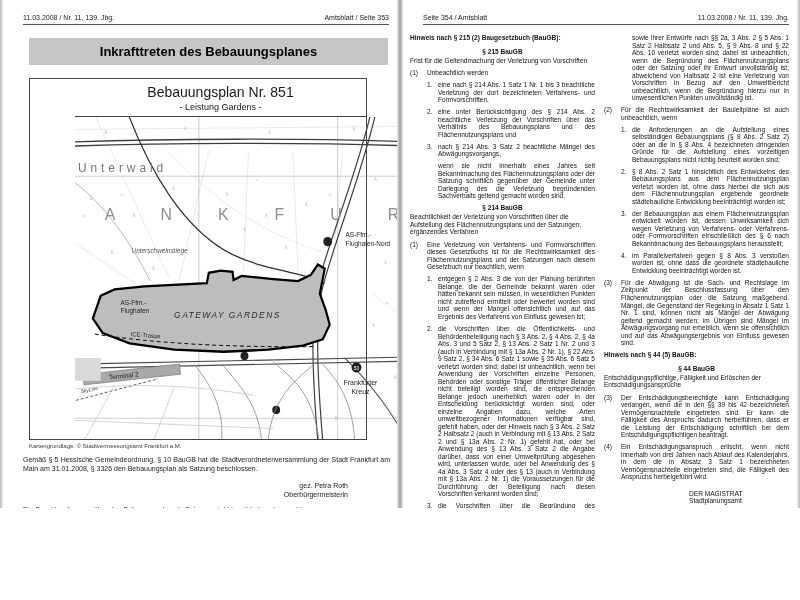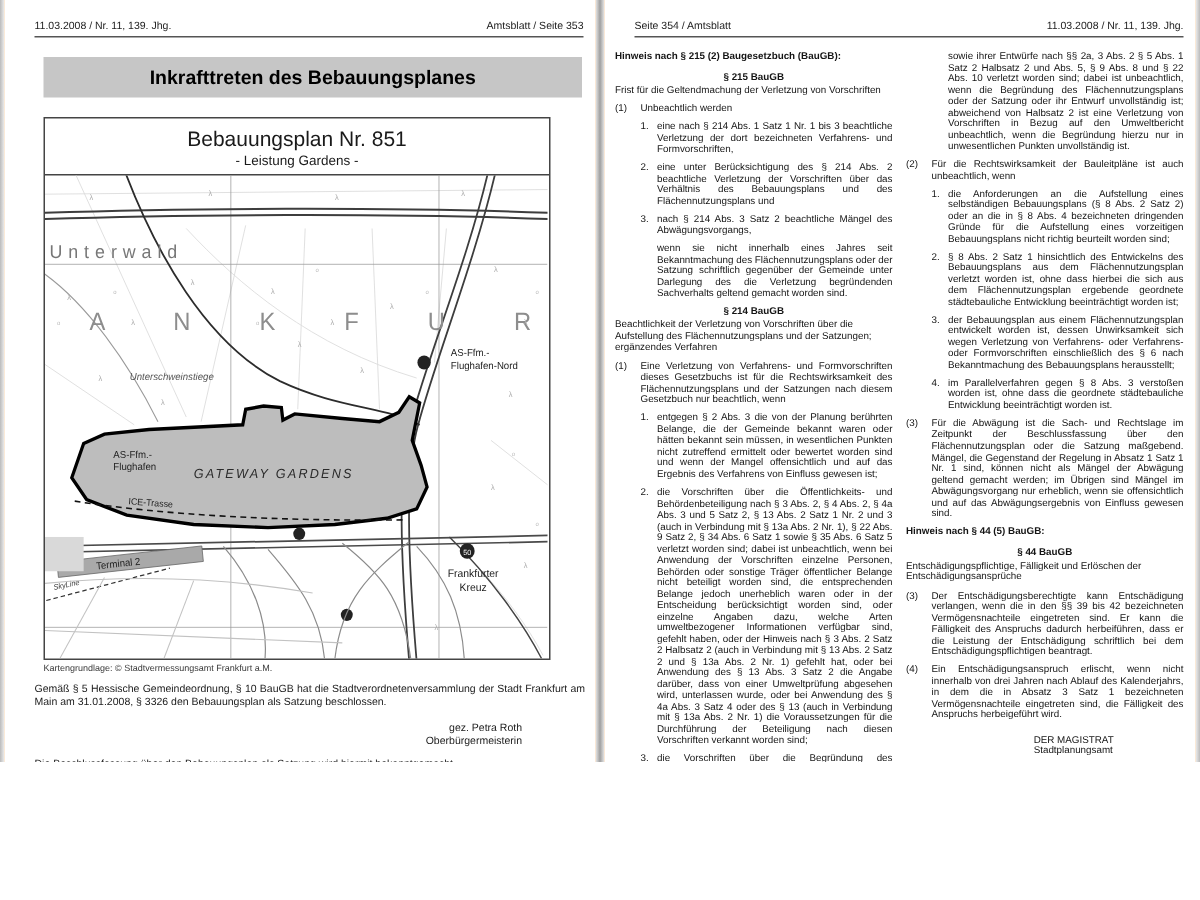--- a/index.html
+++ b/index.html
@@ -1,31 +1,31 @@
 <!DOCTYPE html>
 <html><head>
 <meta charset="utf-8">
 <style>
   html,body{margin:0;padding:0;background:#fff;}
   *{box-sizing:border-box;}
-  .sheet{position:relative;width:800px;height:508px;background:#fdba74;display:flex;
+  .sheet{position:relative;width:800px;height:508px;background:#c4b5fd;display:flex;
          font-family:"Liberation Sans",sans-serif;color:#1b1b1b;overflow:hidden;}
   .edge{width:3px;height:600px;background:linear-gradient(90deg,#bbb,#eee);} 
   .edge.right{background:linear-gradient(90deg,#eee,#bbb);}
   .page{position:relative;width:394px;height:600px;background:#fff;overflow:hidden;}
   .gutter{width:6px;height:600px;background:linear-gradient(90deg,#e8e8e8,#9f9f9f,#e8e8e8);}
 
   
   .phead{display:flex;justify-content:space-between;font-size:7px;color:#222;
          margin:14px 8px 0 20px;padding-bottom:3px;border-bottom:1px solid #555;}
 
   
   .title-bar{margin:13px 9px 0 26px;background:#c6c6c6;text-align:center;
              font-weight:bold;font-size:13px;padding:6px 0;color:#000;}
-  .map-box{margin:13px 0 0 26px;width:338px;border:1.3px solid #444;background:#fff;}
+  .map-box{margin:13px 0 0 26px;width:338px;border:1.3px solid #444;background:#fff;padding-left:45px;}
   .map-title{text-align:center;padding:5px 0 4px;border-bottom:1px solid #444;}
   .map-title .t1{font-size:14px;color:#1a1a1a;}
   .map-title .t2{font-size:9px;color:#1a1a1a;margin-top:2px;}
   svg.map{display:block;width:335px;height:322px;}
   .map-caption{margin:3px 0 0 26px;font-size:6px;color:#3a3a3a;}
   .lp-body{margin:7px 7px 0 20px;font-size:7px;line-height:1.28;text-align:justify;}
   .lp-body .par{margin-bottom:5px;}
   .sigblock{text-align:right;margin:7px 42px 7px 0;line-height:1.3;}
   .hours{margin:2px 0 4px 36px;}
   .hrow{display:flex;}

